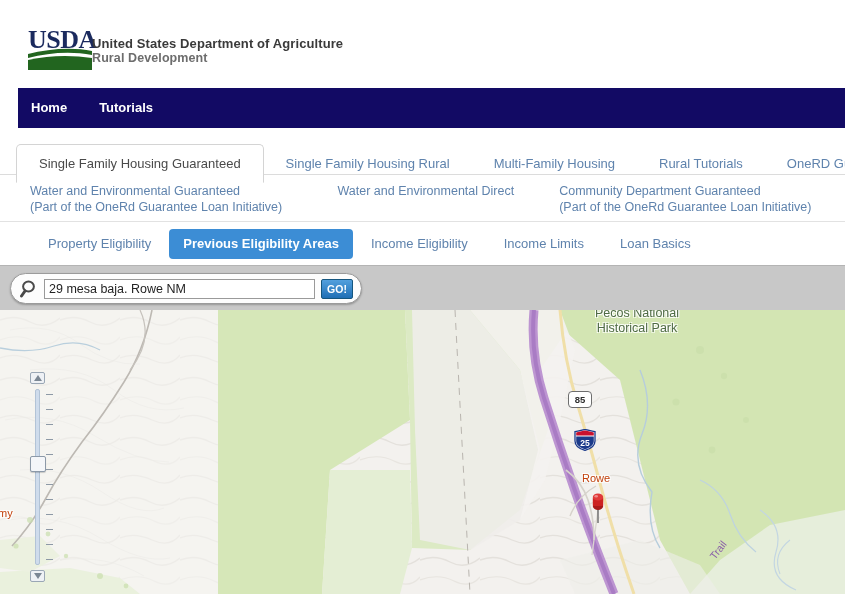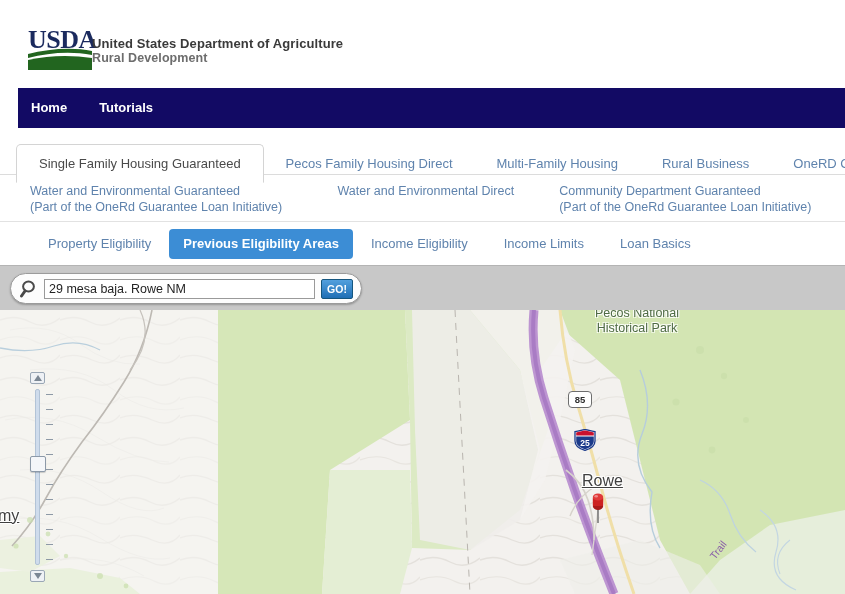--- a/index.html
+++ b/index.html
@@ -138,23 +138,23 @@
     position:absolute; font-family:"Liberation Sans", sans-serif;
     pointer-events:none; white-space:nowrap;
   }
   .lbl-park {
     color:#4f6b45; font-size:12.5px; text-shadow:
       -1px -1px 0 rgba(255,255,255,.85), 1px -1px 0 rgba(255,255,255,.85),
       -1px 1px 0 rgba(255,255,255,.85), 1px 1px 0 rgba(255,255,255,.85);
     line-height:15px; text-align:center;
   }
   .lbl-place {
-    color:#404040; font-size:16px; text-shadow:
+    color:#c2410c; font-size:11px; text-shadow:
       -1px -1px 0 rgba(255,255,255,.9), 1px -1px 0 rgba(255,255,255,.9),
-      -1px 1px 0 rgba(255,255,255,.9), 1px 1px 0 rgba(255,255,255,.9); text-decoration: underline;
+      -1px 1px 0 rgba(255,255,255,.9), 1px 1px 0 rgba(255,255,255,.9);
   }
   .lbl-trail {
     color:#8a5fa8; font-size:10.5px; transform:rotate(-52deg);
     transform-origin:left top;
   }
 
   
   .pushpin { position:absolute; width:26px; height:34px; }
 </style>
 </head>
@@ -179,23 +179,23 @@
   <div class="navy-nav">
     <div class="inner">
       <a href="#">Home</a>
       <a href="#">Tutorials</a>
     </div>
   </div>
 
   <div class="tabstrip">
     <div class="tabs">
       <a href="#" class="tab active">Single Family Housing Guaranteed</a>
-      <a href="#" class="tab">Pecos Family Housing Direct</a>
+      <a href="#" class="tab">Single Family Housing Rural</a>
       <a href="#" class="tab">Multi-Family Housing</a>
-      <a href="#" class="tab">Rural Business</a>
+      <a href="#" class="tab">Rural Tutorials</a>
       <a href="#" class="tab">OneRD Guara</a>
     </div>
   </div>
 
   <div class="linkrow">
     <div class="linkrow-inner">
       <div class="linkcol lc1">
         <a href="#">Water and Environmental Guaranteed</a>
         <a href="#">(Part of the OneRd Guarantee Loan Initiative)</a>
       </div>

